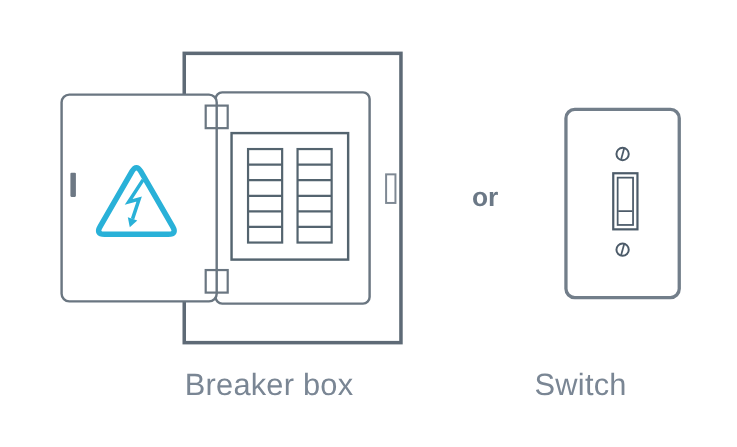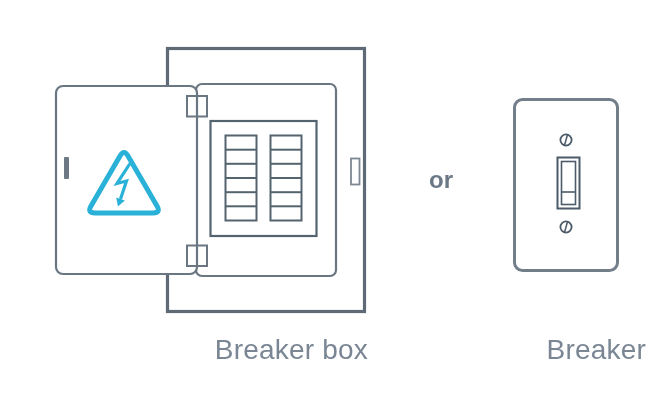--- a/index.html
+++ b/index.html
@@ -14,21 +14,21 @@
     height: 406px;
     background: #ffffff;
     overflow: hidden;
   }
   .figure-svg { position: absolute; display: block; }
   .svg-breaker { left: 40px; top: 40px; }
   .svg-switch { left: 505px; top: 90px; }
 
   .fig-label {
     position: absolute;
-    text-align: right;
+    text-align: left;
     font-size: 28px;
     font-weight: 400;
     color: var(--c-label_text, #7a8694);
     letter-spacing: 0.2px;
     white-space: nowrap;
   }
   .label-breaker { left: 168px; top: 334px; width: 200px; }
   .label-switch  { left: 486px; top: 334px; width: 160px; }
 
   .or-label {
@@ -125,16 +125,16 @@
         <rect x="561.5" y="161.5" width="14" height="43" fill="none" stroke-width="1.6"></rect>
         <line x1="562" y1="192" x2="575" y2="192" stroke-width="1.6"></line>
       </g>
 
       <g class="s-hw" fill="none">
         <circle cx="566" cy="227" r="5.6" stroke-width="1.8"></circle>
         <line x1="567.5" y1="221.6" x2="564.5" y2="232.4" stroke-width="1.6"></line>
       </g>
     </svg>
 
-    <div class="fig-label label-switch">Breaker</div>
+    <div class="fig-label label-switch">Switch</div>
   </div>
 
 </div>
 
 </body></html>

